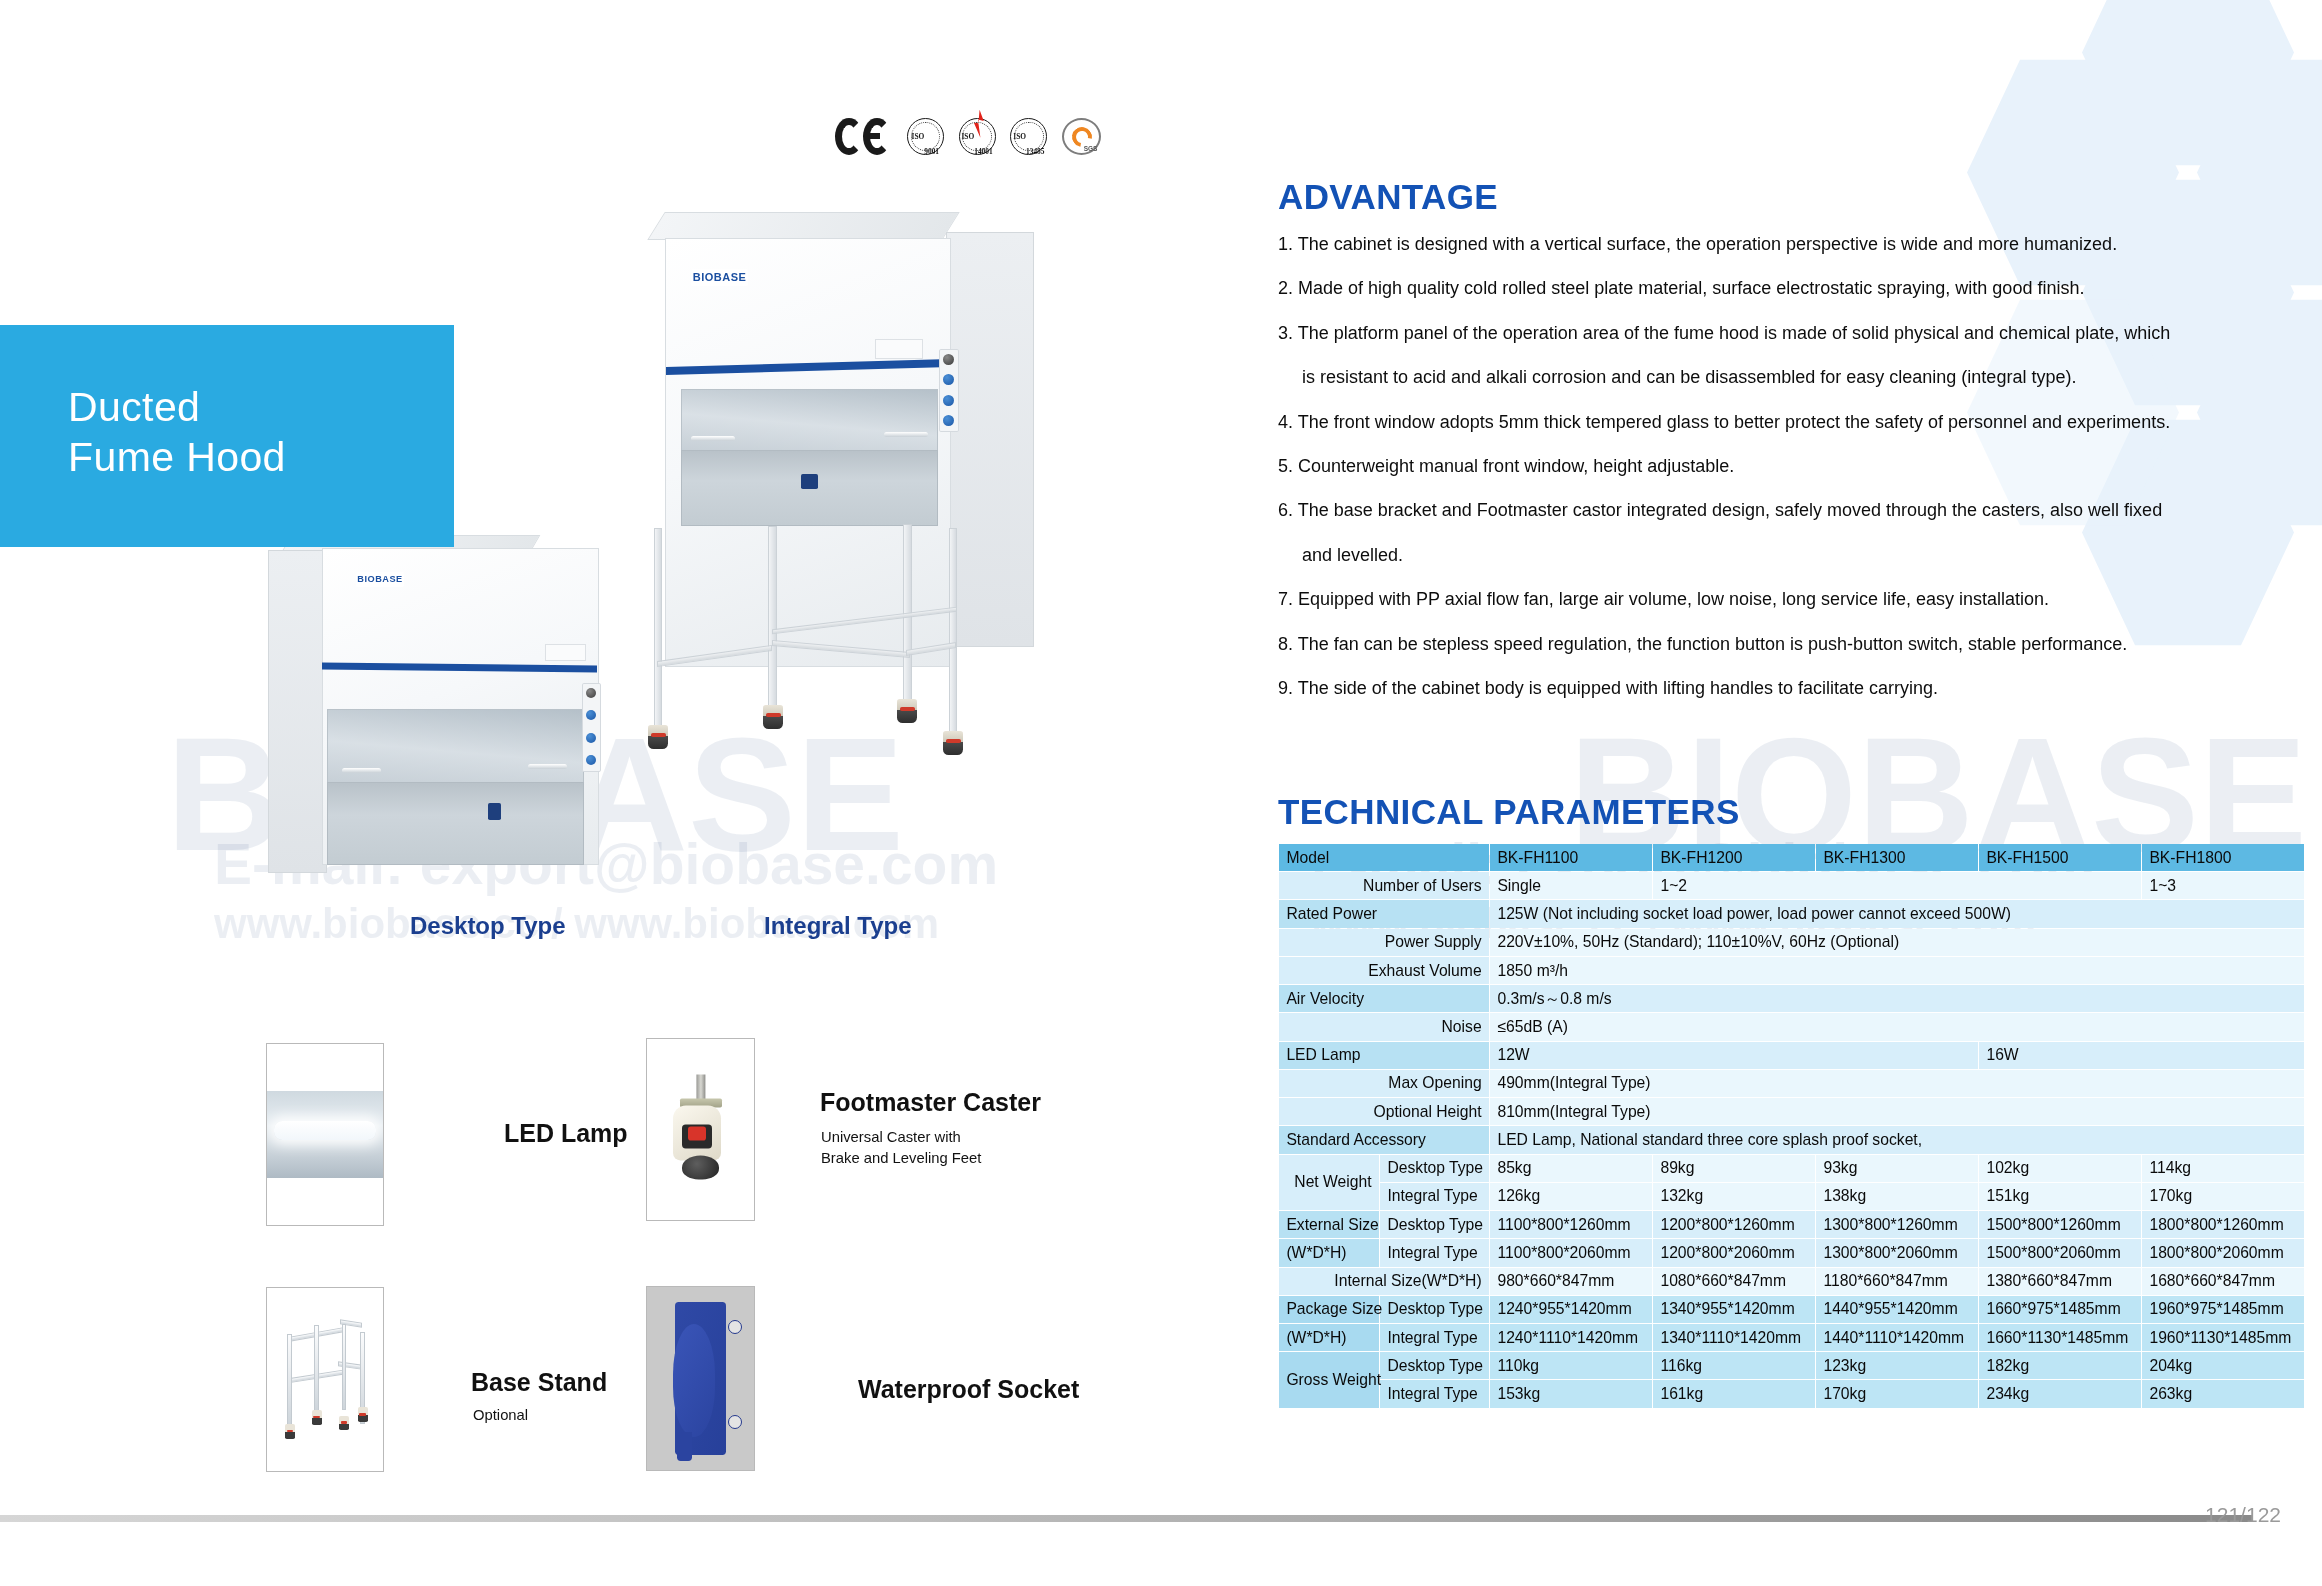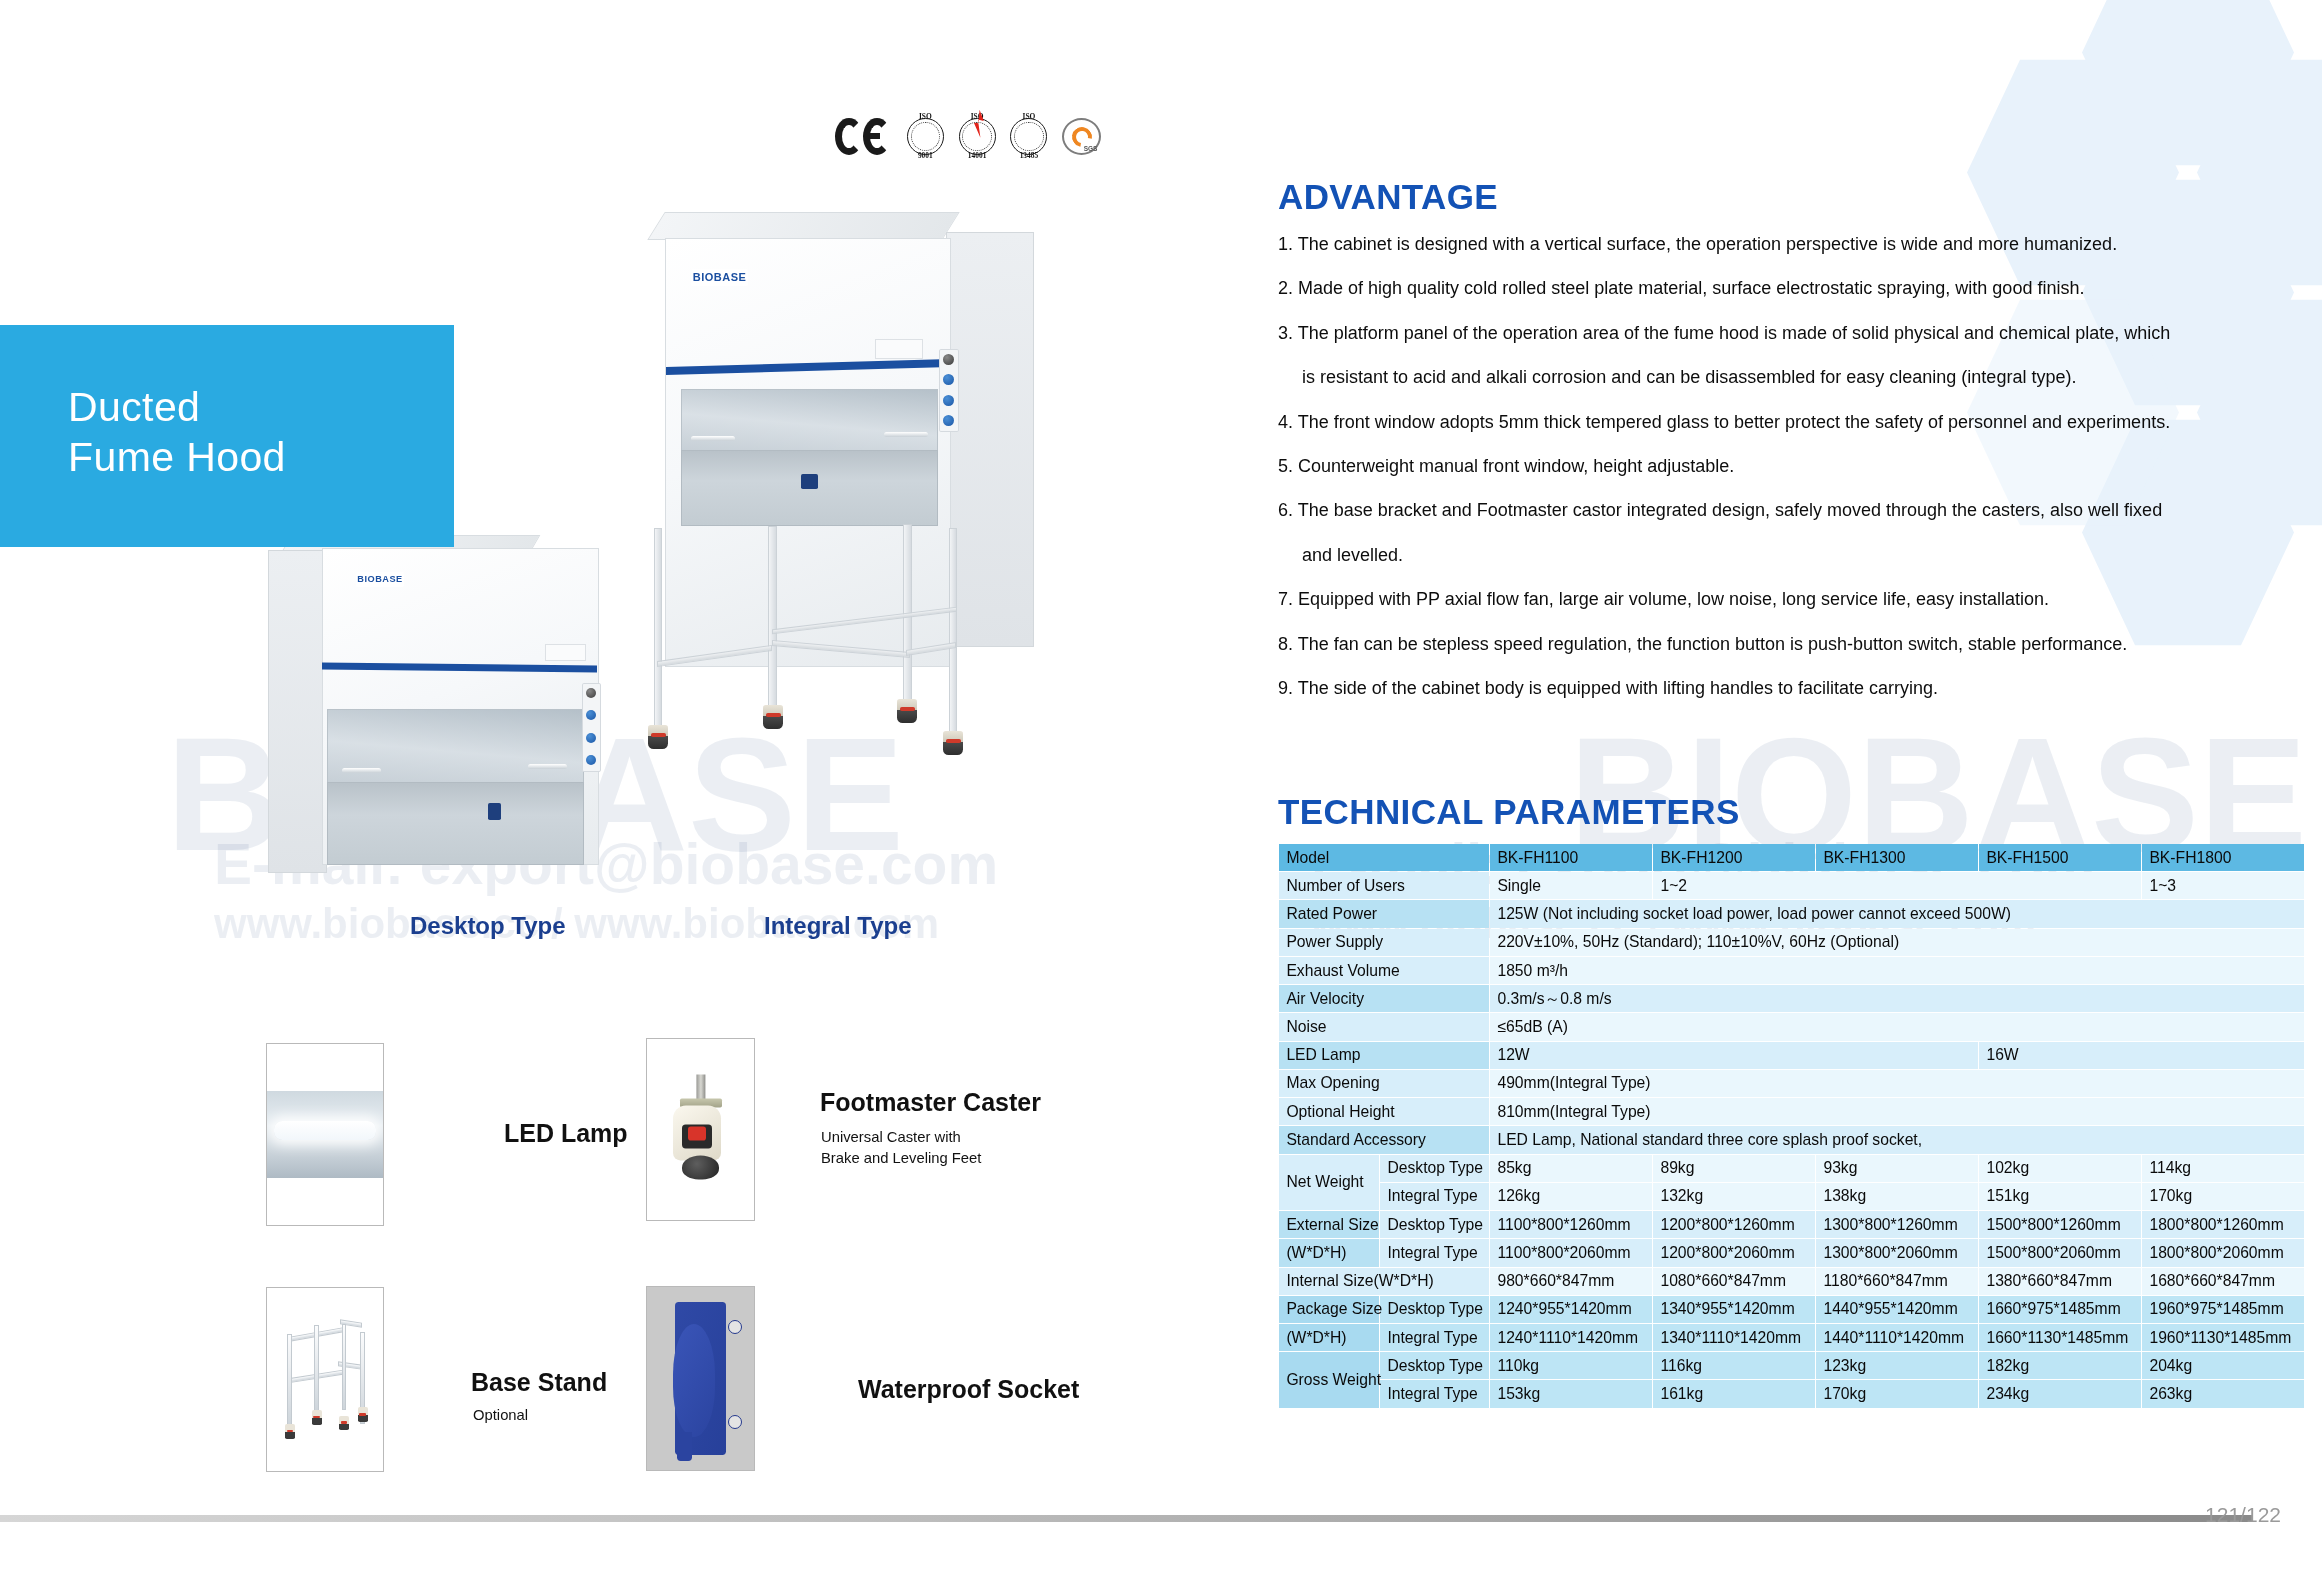--- a/index.html
+++ b/index.html
@@ -33,21 +33,21 @@
   .ce-mark .c-arc, .ce-mark .e-arc {
     position:absolute; top:0; width:28px; height:37px; border:7.4px solid #1a1a1a;
     border-radius:50%; border-right-color:transparent;
   }
   .ce-mark .c-arc { left:0; }
   .ce-mark .e-arc { left:28px; }
   .ce-mark .e-bar { position:absolute; left:33px; top:14.8px; width:12px; height:6.5px; background:#1a1a1a; }
   .iso-badge {
     width:37px; height:37px; border-radius:50%;
     border:1.8px solid #1a1a1a; position:relative;
-    display:flex; align-items:center; justify-content:center; flex-direction:column;
+    display:flex; align-items:center; justify-content:center; flex-direction:row;
     background:#fff;
   }
   .iso-badge .ring { position:absolute; inset:2.8px; border:0.9px dotted #444; border-radius:50%; }
   .iso-badge .ln1 { font-size:7.4px; font-weight:bold; line-height:1; color:#111; font-family:"Liberation Serif", serif;}
   .iso-badge .ln2 { font-size:7.4px; font-weight:bold; line-height:1.1; color:#111; font-family:"Liberation Serif", serif;margin-top:32px;}
   .iso-badge.red::before{
     content:""; position:absolute; left:50%; top:-9.2px; width:16.6px; height:28px;
     background:#e2231a;
     clip-path: polygon(55% 0, 80% 40%, 45% 35%, 60% 100%, 20% 45%, 48% 48%);
     transform:translateX(-40%);
@@ -158,21 +158,21 @@
   .adv-item { font-size:18px; color:#0d0d0d; line-height:1.3; margin-bottom:21px; }
   .adv-item.indent { margin-left:24px; }
 
   
   .spec-wrap { position:absolute; left:1278px; top:843px; width:1015px; }
   table.spec { border-collapse:separate; border-spacing:1.8px 1.8px; width:100%; table-layout:fixed; }
   table.spec td { font-size:15.7px; color:#0a0a0a; padding:4.6px 7.4px; vertical-align:middle;
                   white-space:nowrap; line-height:1.15; }
   td.hdr   { background:#5db9e3; font-weight:normal; }
   td.lbl-a { background:#b7e1f3; }
-  td.lbl-b { background:#d7eefa; }
+  td.lbl-b { background:#d7eefa;text-align:right; }
   td.lbl-c { background:#a8daf0; }
   td.val-a { background:#d7eefa; }
   td.val-b { background:#eaf7fd; }
   td.val-c { background:#bde5f5; }
   td.sub   { background:#d7eefa; }
   td.sub-c { background:#bde5f5; }
   td.tiny  { font-size:14.8px; padding:4.6px 5.5px; }
 
   
   .foot-rule { position:absolute; left:0; top:1515px; width:2252px; height:7.4px;

